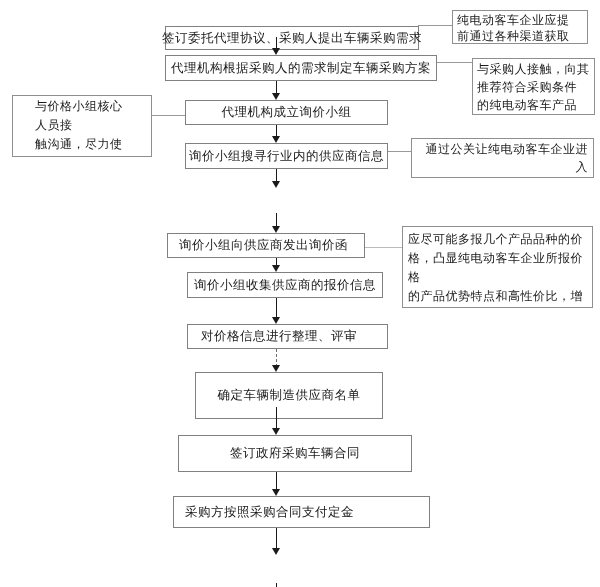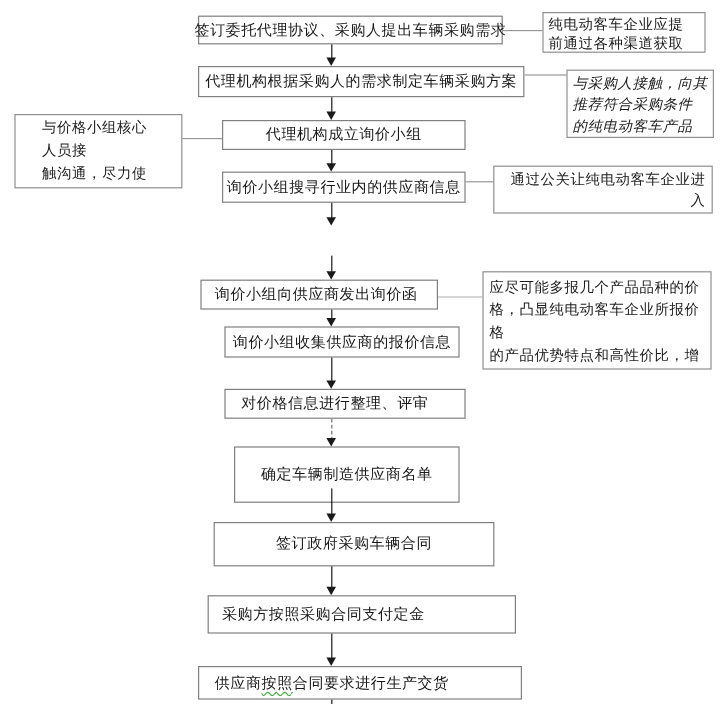--- a/index.html
+++ b/index.html
@@ -12,21 +12,21 @@
     display:flex;align-items:center;justify-content:center;
     white-space:nowrap;letter-spacing:0.5px;
   }
   .step.left{justify-content:flex-start;padding-left:11px;}
 
   .note{
     position:absolute;box-sizing:border-box;background:#ffffff;
     border:1px solid #8f8f8f;color:#1a1a1a;font-size:12px;
     white-space:pre-line;overflow:hidden;letter-spacing:0.5px;
   }
-  .note.italic{font-style:italic;}
+  .note.italic{}
 
   .arrow{position:absolute;width:9px;}
   .arrow .shaft{position:absolute;left:4px;top:0;bottom:5px;width:1px;background:#1a1a1a;}
   .arrow.dashed .shaft{background:none;width:0;border-left:1px dashed #707070;}
   .arrow .head{position:absolute;left:0;bottom:0;width:0;height:0;
     border-left:4px solid transparent;border-right:4px solid transparent;
     border-top:7px solid #1a1a1a;}
 
   .hline{position:absolute;height:1px;background:#999999;}
   .hline.light{background:#bbbbbb;}
@@ -38,21 +38,21 @@
     text-decoration-color:#3faf3f;
     text-decoration-thickness:1px;
     text-underline-offset:3px;
   }
 </style>
 </head>
 <body>
 
 <div id="canvas">
 
-  <div class="step" style="left:165px;top:13px;width:254px;height:24px;text-align:center;">
+  <div class="step" style="left:165px;top:26px;width:254px;height:24px;text-align:center;">
       <span>签订委托代理协议、采购人提出车辆采购需求</span>
     </div>
   <div class="step" style="left:165px;top:55px;width:272px;height:26px;">
       <span>代理机构根据采购人的需求制定车辆采购方案</span>
     </div>
   <div class="step" style="left:185px;top:100px;width:203px;height:25px;">
       <span>代理机构成立询价小组</span>
     </div>
   <div class="step" style="left:185px;top:143px;width:203px;height:26px;">
       <span>询价小组搜寻行业内的供应商信息</span>
@@ -68,25 +68,20 @@
     </div>
   <div class="step" style="left:195px;top:372px;width:188px;height:47px;">
       <span>确定车辆制造供应商名单</span>
     </div>
   <div class="step" style="left:178px;top:435px;width:234px;height:37px;">
       <span>签订政府采购车辆合同</span>
     </div>
   <div class="step left" style="left:173px;top:496px;width:257px;height:32px;">
       <span>采购方按照采购合同支付定金</span>
     </div>
-  <div class="step left" style="left:165px;top:555px;width:270px;height:28px;padding-left:13px;">
-    <span>供应商</span>
-      <span class="wavy">按照</span>
-      <span>合同要求进行生产交货</span>
-  </div>
 
   <div class="note" style="left:452px;top:10px;width:136px;height:34px;line-height:16px;padding:1px 4px;">纯电动客车企业应提
 前通过各种渠道获取</div>
   <div class="note italic" style="left:472px;top:58px;width:123px;height:57px;line-height:18px;padding:1px 4px;">与采购人接触，向其
 推荐符合采购条件
 的纯电动客车产品</div>
   <div class="note" style="left:12px;top:95px;width:140px;height:62px;line-height:19px;padding:2px 22px;font-family:Liberation Mono, monospace;">与价格小组核心人员接
 触沟通，尽力使纯电动客
 车品牌在其心目中留下
 印象</div>

